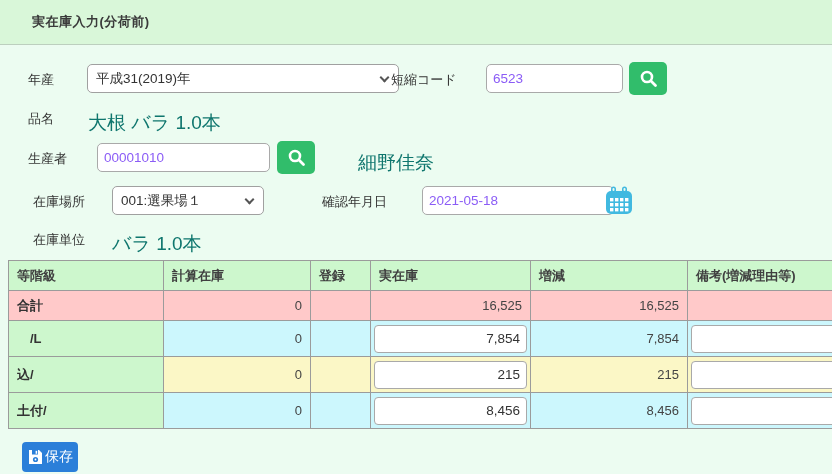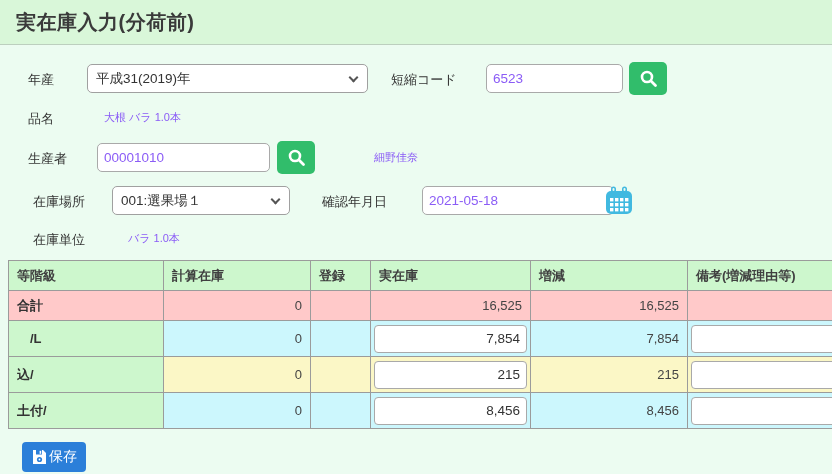--- a/index.html
+++ b/index.html
@@ -3,24 +3,24 @@
 <meta charset="utf-8">
 <style>
   * { margin:0; padding:0; box-sizing:border-box; }
   html,body { width:832px; height:474px; }
   body { font-family:"Liberation Sans","DejaVu Sans",sans-serif; color:#333; }
   #page { position:relative; width:832px; height:474px; background:#ecfcf1; overflow:hidden; }
 
   
   .titlebar { position:absolute; left:0; top:0; width:832px; height:45px;
     background:#d9f7d9; border-bottom:1px solid #bccfbe; display:flex; align-items:center; }
-  .titlebar h1 { font-size:20px; font-weight:bold; color:#3a3a3a; padding-left:16px; letter-spacing:0.5px; }
+  .titlebar h1 { font-size:13px; font-weight:bold; color:#3a3a3a; padding-left:32px; letter-spacing:0.5px; }
 
   .lbl { position:absolute; font-size:13px; color:#333; white-space:nowrap; }
-  .val { position:absolute; font-size:11px; color:#8b5cf6; white-space:nowrap;margin-left:16px; }
+  .val { position:absolute; font-size:19px; color:#0f766e; white-space:nowrap; }
 
   .tbox { position:absolute; height:29px; background:#fff; border:1px solid #a9a9a9;
     border-radius:5px; font-size:13.5px; color:#8b5cf6; padding:0 6px; outline:none;
     font-family:"Liberation Sans","DejaVu Sans",sans-serif; }
 
   .selbox { position:absolute; height:29px; background:#fff; border:1px solid #a0a0a0;
     border-radius:5px; font-size:13.5px; color:#333; display:flex; align-items:center;
     justify-content:space-between; padding:0 10px 0 8px; cursor:default; }
   .chev { width:7px; height:7px; border-right:2px solid #555; border-bottom:2px solid #555;
     transform:rotate(45deg); margin-top:-3px; flex:0 0 auto; }
@@ -45,36 +45,36 @@
   .row-yellow td.c-data { background:#fbf7c6; }
   .c-num { text-align:right; color:#444; }
   .c-inputcell { padding:0 3px !important; }
   .cell-input { width:100%; height:28px; border:1px solid #a9a9a9; border-radius:4px;
     background:#fff; font-size:13.5px; text-align:right; padding:0 6px; outline:none;
     font-family:"Liberation Sans","DejaVu Sans",sans-serif; color:#333; }
   .biko-input { width:170px; height:28px; border:1px solid #a9a9a9; border-radius:4px;
     background:#fff; font-size:13.5px; padding:0 6px; outline:none;
     font-family:"Liberation Sans","DejaVu Sans",sans-serif; }
 
-  .savebtn { position:absolute; left:22px; top:442px; width:64px; height:30px;
+  .savebtn { position:absolute; left:22px; top:442px; width:56px; height:30px;
     background:#2b7fd9; color:#fff; border:none; border-radius:4px; font-size:14px;
     display:flex; align-items:center; justify-content:center; gap:2px; cursor:pointer;
     font-family:"Liberation Sans","DejaVu Sans",sans-serif; }
 </style>
 </head>
 <body>
 
 <div id="page">
 
   <div class="titlebar">
     <h1>実在庫入力(分荷前)</h1>
   </div>
 
   <span class="lbl" style="left:28px; top:71px;">年産</span>
-  <div class="selbox" style="left:87px; top:64px; width:281px;">
+  <div class="selbox" style="left:87px; top:64px; width:312px;">
     <span>平成31(2019)年</span>
     <span class="chev"></span>
   </div>
   <span class="lbl" style="left:391px; top:71px;">短縮コード</span>
   <input class="tbox" style="left: 486px; top: 64px; width: 137px;" value="6523">
   <button class="searchbtn" style="left:629px; top:62px;">
     <svg width="19" height="19" viewBox="0 0 19 19">
       <circle cx="8" cy="8" r="5" fill="none" stroke="#ffffff" stroke-width="2.6"></circle>
       <line x1="12" y1="12" x2="16.5" y2="16.5" stroke="#ffffff" stroke-width="2.8" stroke-linecap="round"></line>
     </svg>
@@ -87,21 +87,21 @@
   <input class="tbox" style="left: 97px; top: 143px; width: 173px;" value="00001010">
   <button class="searchbtn" style="left:277px; top:141px;">
     <svg width="19" height="19" viewBox="0 0 19 19">
       <circle cx="8" cy="8" r="5" fill="none" stroke="#ffffff" stroke-width="2.6"></circle>
       <line x1="12" y1="12" x2="16.5" y2="16.5" stroke="#ffffff" stroke-width="2.8" stroke-linecap="round"></line>
     </svg>
   </button>
   <span class="val" style="left:358px; top:150px;">細野佳奈</span>
 
   <span class="lbl" style="left:33px; top:193px;">在庫場所</span>
-  <div class="selbox" style="left:112px; top:186px; width:178px;">
+  <div class="selbox" style="left:112px; top:186px; width:152px;">
     <span>001:選果場１</span>
     <span class="chev"></span>
   </div>
   <span class="lbl" style="left:322px; top:193px;">確認年月日</span>
   <input class="tbox" style="left: 422px; top: 186px; width: 192px;" value="2021-05-18">
   <button class="calbtn" style="left:603px; top:185px;">
     <svg width="32" height="32" viewBox="0 0 32 32">
       <rect x="3" y="6" width="26" height="23" rx="5" fill="#41b9e0"></rect>
       <rect x="8" y="1.5" width="5" height="8" rx="2.5" fill="#41b9e0"></rect>
       <rect x="9.5" y="3" width="2" height="3" rx="1" fill="#ecfcf1"></rect>

